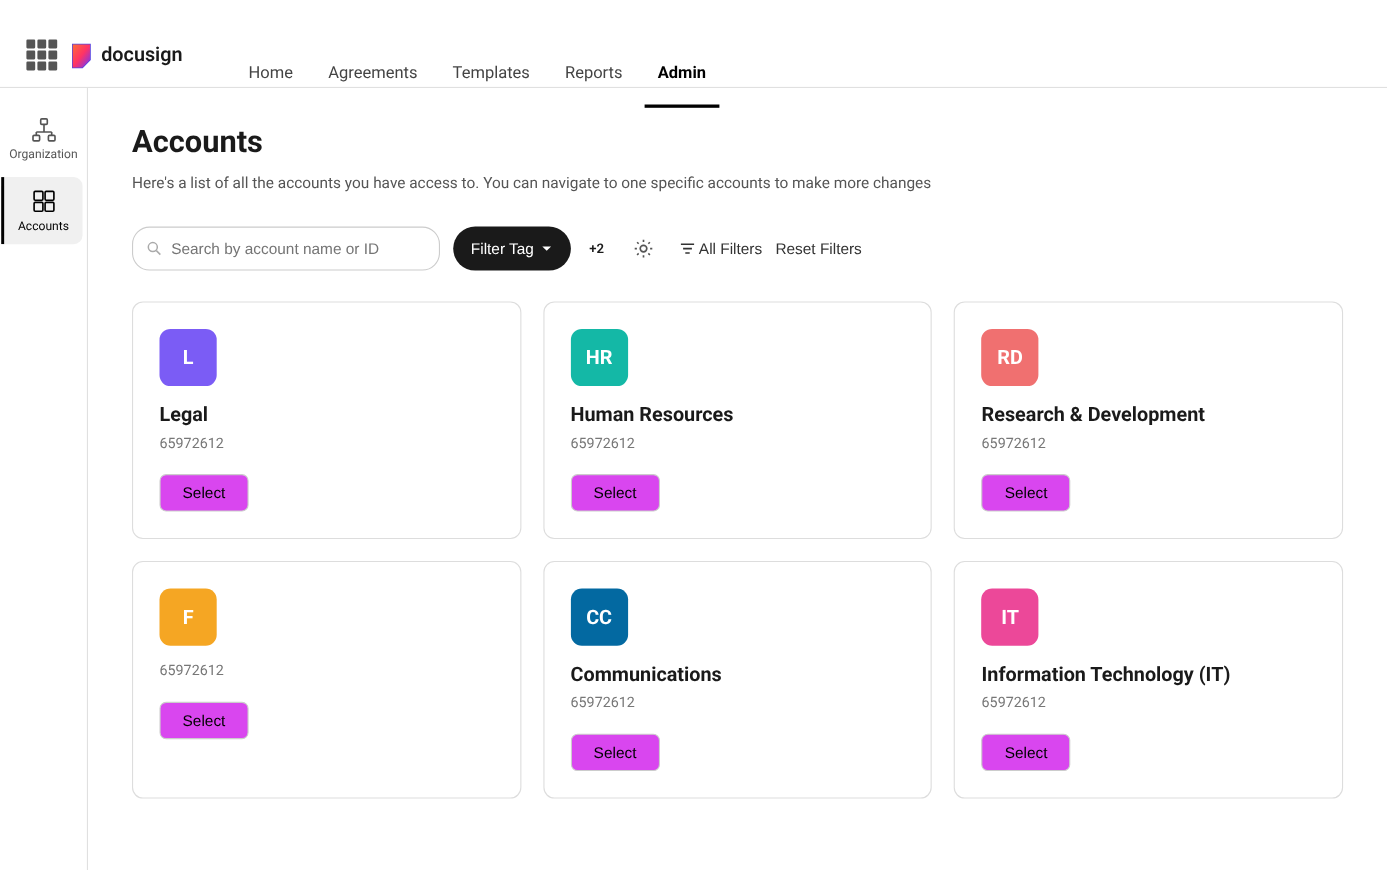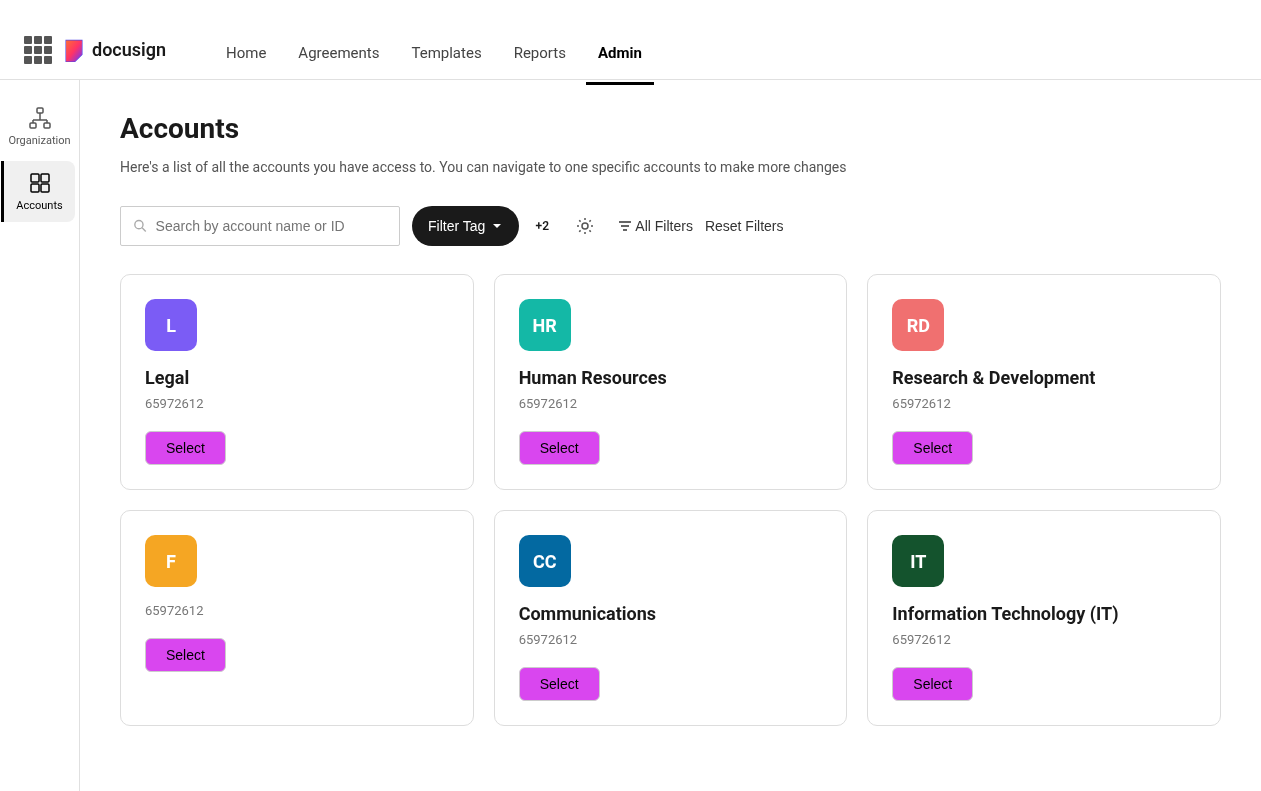--- a/index.html
+++ b/index.html
@@ -13,21 +13,21 @@
     .logo-area { display: flex; align-items: center; gap: 8px; margin-right: 16px; }
     .logo-grid { display: grid; grid-template-columns: repeat(3,8px); gap: 2px; }
     .logo-grid span { width: 8px; height: 8px; background: #555; border-radius: 1px; display: block; }
     .logo-brand { display: flex; align-items: center; gap: 4px; }
     .logo-icon { width: 28px; height: 28px; }
     .logo-text { font-size: 18px; font-weight: 600; color: #1a1a1a; }
     .nav-links { display: flex; align-items: center; gap: 8px; }
     .nav-item {
       padding: 0 12px; height: 60px; display: flex; align-items: center;
       font-size: 15px; color: #444; cursor: pointer; text-decoration: none;
-      border-bottom: 3px solid transparent; position: relative; top: 5px;
+      border-bottom: 3px solid transparent; position: relative; top: 18px;
     }
     .nav-item.active { color: #000; font-weight: 700; border-bottom: 3px solid #000; }
 
     
     .app-layout { display: flex; height: calc(100vh - 60px); }
 
     
     .sidebar {
       width: 80px; border-right: 1px solid #e0e0e0;
       display: flex; flex-direction: column; align-items: center; padding-top: 16px; gap: 4px;
@@ -43,21 +43,21 @@
     
     .main-content { flex: 1; overflow-y: auto; padding: 32px 40px; }
 
     .page-title { font-size: 28px; font-weight: 700; margin-bottom: 12px; }
     .page-desc { font-size: 14px; color: #555; margin-bottom: 28px; line-height: 1.5; }
 
     
     .filter-bar { display: flex; align-items: center; gap: 12px; margin-bottom: 28px; }
     .search-box {
       display: flex; align-items: center; gap: 8px;
-      border: 1px solid #ccc; border-radius: 2px; padding: 0 12px;
+      border: 1px solid #ccc; border-radius: 16px; padding: 0 12px;
       height: 40px; width: 280px; background: #fff;
     }
     .search-input { border: none; outline: none; font-size: 14px; color: #666; width: 100%; }
     .filter-tag-btn {
       display: flex; align-items: center; gap: 6px;
       background: #1a1a1a; color: #fff; border: none; border-radius: 20px;
       padding: 0 16px; height: 40px; font-size: 14px; cursor: pointer;
     }
     .plus-badge {
       background: #fff; color: #1a1a1a; border-radius: 50%;
@@ -97,21 +97,21 @@
       border-radius: 6px; padding: 8px 20px; font-size: 14px; cursor: pointer;
       width: fit-content;
     }
 
     
     .av-purple { background: #7B5CF5; }
     .av-teal { background: #14B8A6; }
     .av-coral { background: #F07070; }
     .av-amber { background: #F5A623; }
     .av-red { background: #0369a1; }
-    .av-violet { background: #14532d; }
+    .av-violet { background: #ec4899; }
 
     
   </style>
 </head>
 <body>
 
 <nav class="top-nav">
   <div class="logo-area">
     <div class="logo-grid">
       <span></span>

